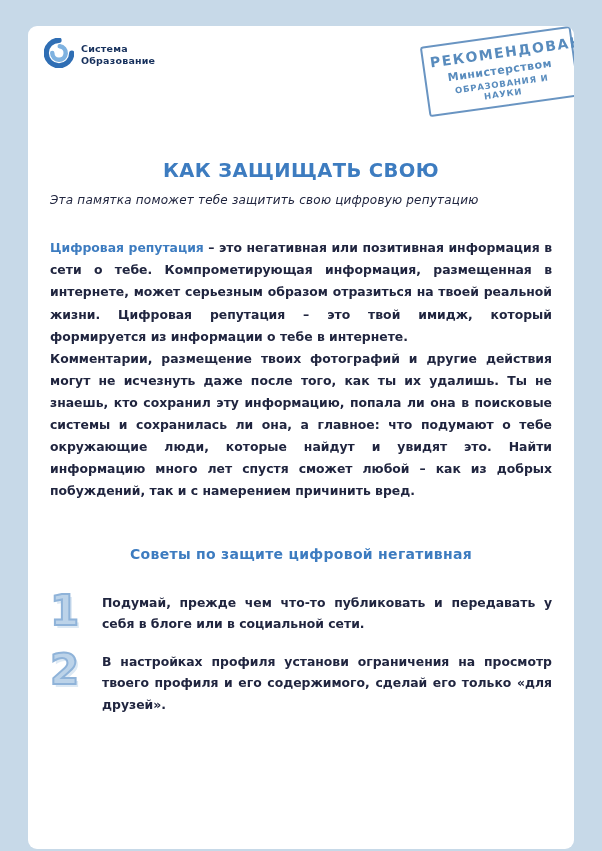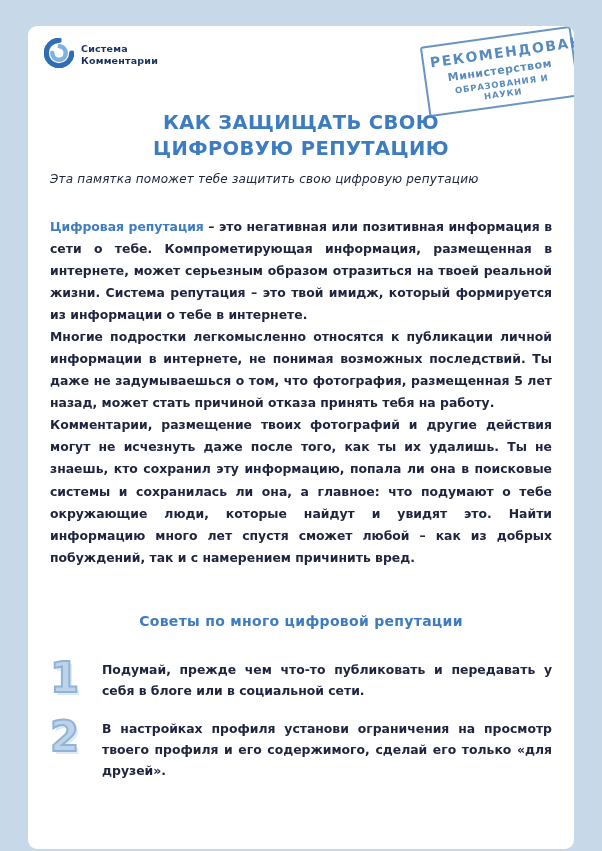--- a/index.html
+++ b/index.html
@@ -47,20 +47,21 @@
     opacity: 0.92;
     background:
       repeating-linear-gradient(45deg, rgba(255,255,255,0.18) 0 3px, rgba(255,255,255,0) 3px 7px);
   }
   .stamp-l1 { font-size: 14px; font-weight: bold; letter-spacing: 1.5px; }
   .stamp-l2 { font-size: 11px; font-weight: bold; margin-top: 3px; letter-spacing: 0.5px; }
   .stamp-l3 { font-size: 8.5px; font-weight: bold; margin-top: 2px; letter-spacing: 0.8px; }
   
   .content {
     padding: 84px 22px 0 22px;
+    margin-top: 48px;
   }
   .title {
     text-align: center;
     color: #3d7cc0;
     font-size: 19.5px;
     font-weight: 800;
     line-height: 1.35;
     letter-spacing: 0.4px;
   }
   .subtitle {
@@ -124,46 +125,44 @@
 
   <div class="logo">
     <span>
       <svg viewBox="0 0 40 40" width="30" height="30" aria-hidden="true">
         <path d="M20 3 A17 17 0 1 0 37 20" fill="none" stroke="#2f6eb4" stroke-width="7" stroke-linecap="round"></path>
         <path d="M21 11 A9 9 0 1 1 11 20" fill="none" stroke="#7fb2e0" stroke-width="6" stroke-linecap="round"></path>
       </svg>
     </span>
     <span class="logo-text">
       <span>Система</span><br>
-      <span>Комментарии</span>
+      <span>Образование</span>
     </span>
   </div>
 
   <div class="stamp">
     <div class="stamp-l1">РЕКОМЕНДОВАНО</div>
     <div class="stamp-l2">Министерством</div>
     <div class="stamp-l3">ОБРАЗОВАНИЯ И НАУКИ</div>
   </div>
 
   <div class="content">
 
     <h1 class="title">
       <span>КАК ЗАЩИЩАТЬ СВОЮ</span><br>
-      <span>ЦИФРОВУЮ РЕПУТАЦИЮ</span>
     </h1>
 
     <div class="subtitle">Эта памятка поможет тебе защитить свою цифровую репутацию</div>
 
     <div class="bodytext">
-      <p><span class="lead">Цифровая репутация</span><span> – это негативная или позитивная информация в сети о тебе. Компрометирующая информация, размещенная в интернете, может серьезным образом отразиться на твоей реальной жизни. Система репутация – это твой имидж, который формируется из информации о тебе в интернете.</span></p>
-      <p>Многие подростки легкомысленно относятся к публикации личной информации в интернете, не понимая возможных последствий. Ты даже не задумываешься о том, что фотография, размещенная 5 лет назад, может стать причиной отказа принять тебя на работу.</p>
+      <p><span class="lead">Цифровая репутация</span><span> – это негативная или позитивная информация в сети о тебе. Компрометирующая информация, размещенная в интернете, может серьезным образом отразиться на твоей реальной жизни. Цифровая репутация – это твой имидж, который формируется из информации о тебе в интернете.</span></p>
       <p>Комментарии, размещение твоих фотографий и другие действия могут не исчезнуть даже после того, как ты их удалишь. Ты не знаешь, кто сохранил эту информацию, попала ли она в поисковые системы и сохранилась ли она, а главное: что подумают о тебе окружающие люди, которые найдут и увидят это. Найти информацию много лет спустя сможет любой – как из добрых побуждений, так и с намерением причинить вред.</p>
     </div>
 
-    <h2 class="tips-heading">Советы по много цифровой репутации</h2>
+    <h2 class="tips-heading">Советы по защите цифровой негативная</h2>
 
     <div class="tips">
       <div class="tip">
         <div class="tip-num">1</div>
         <div class="tip-text">Подумай, прежде чем что-то публиковать и передавать у себя в блоге или в социальной сети.</div>
       </div>
       <div class="tip">
         <div class="tip-num">2</div>
         <div class="tip-text">В настройках профиля установи ограничения на просмотр твоего профиля и его содержимого, сделай его только «для друзей».</div>
       </div>

